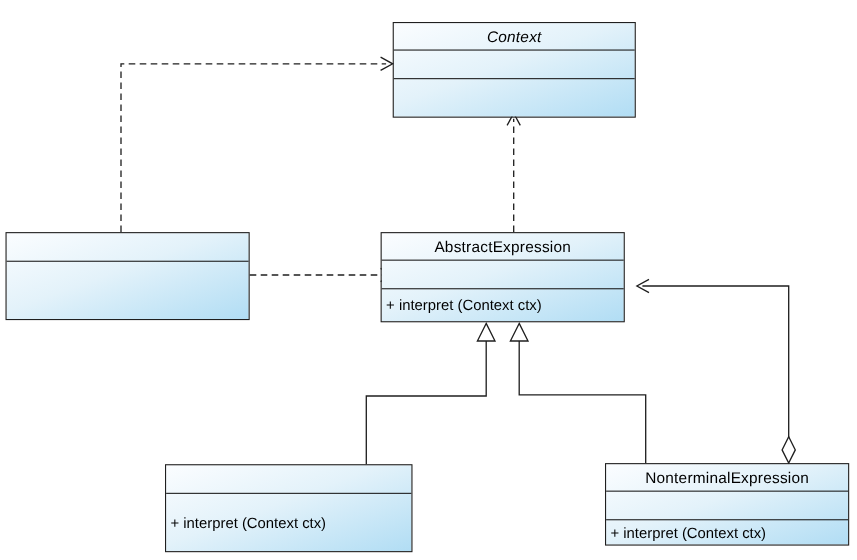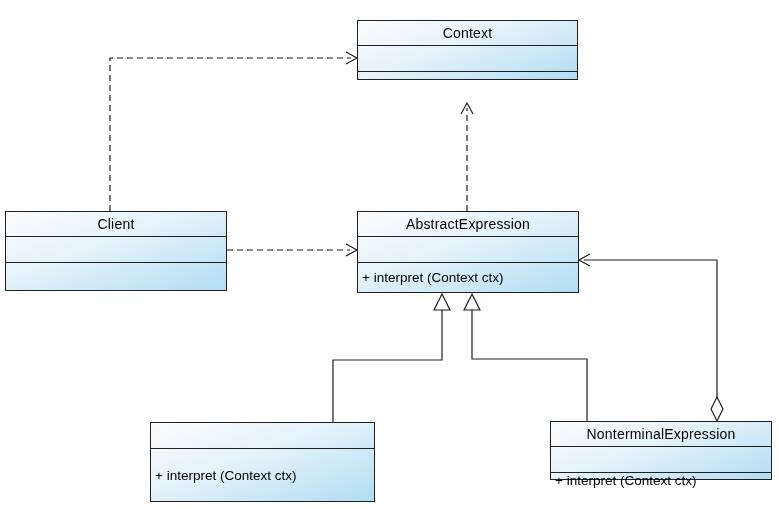--- a/index.html
+++ b/index.html
@@ -41,25 +41,25 @@
     border-bottom: 1px solid #1f1f1f;
   }
   .uml-methods {
     flex: 1 1 auto;
     display: flex;
     align-items: center;
     padding-left: 4px;
     font-size: 13.5px;
   }
   
-  .box-context      { left: 357px; top: 20px;  width: 221px; height: 60px; }
+  .box-context      { left: 357px; top: 20px;  width: 221px; height: 87px; font-style: italic; }
   .box-client       { left: 5px;   top: 211px; width: 222px; height: 80px; }
-  .box-abstract     { left: 357px; top: 211px; width: 222px; height: 82px; }
+  .box-abstract     { left: 346px; top: 211px; width: 222px; height: 82px; }
   .box-terminal     { left: 150px; top: 422px; width: 225px; height: 80px; }
-  .box-nonterminal  { left: 550px; top: 421px; width: 222px; height: 59px; }
+  .box-nonterminal  { left: 550px; top: 421px; width: 222px; height: 75px; }
 </style>
 </head>
 <body>
 
 <div class="canvas">
 
   <svg class="connector-layer" width="779" height="509" viewBox="0 0 779 509" fill="none" stroke="#1f1f1f" stroke-width="1.2">
 
     
     <g>
@@ -99,21 +99,20 @@
     </g>
   </svg>
 
   <div class="uml-class box-context">
     <div class="uml-title">Context</div>
     <div class="uml-attrs"></div>
     <div class="uml-methods"></div>
   </div>
 
   <div class="uml-class box-client">
-    <div class="uml-title">Client</div>
     <div class="uml-attrs"></div>
     <div class="uml-methods"></div>
   </div>
 
   <div class="uml-class box-abstract">
     <div class="uml-title">AbstractExpression</div>
     <div class="uml-attrs"></div>
     <div class="uml-methods">+ interpret (Context ctx)</div>
   </div>
 

